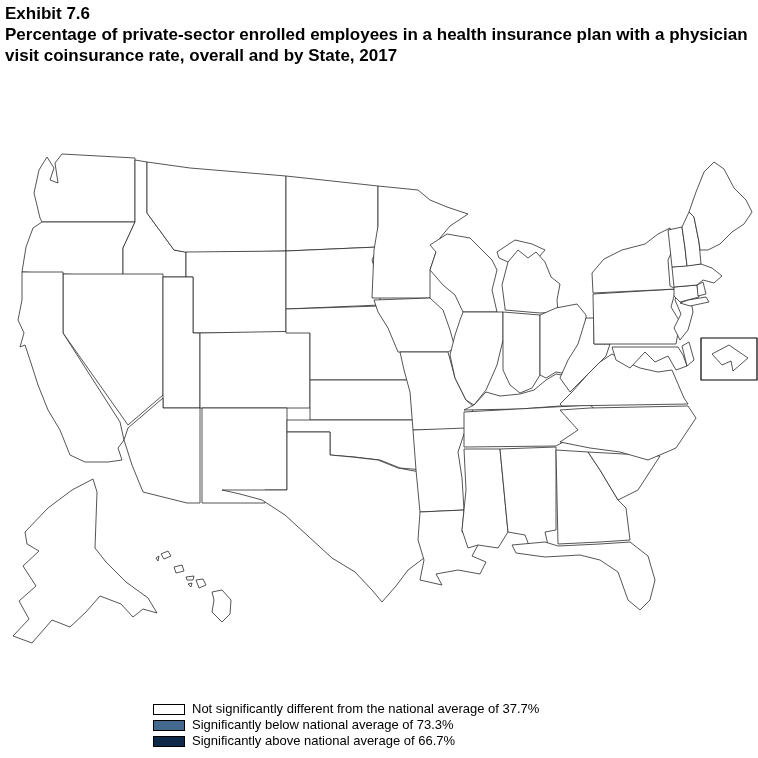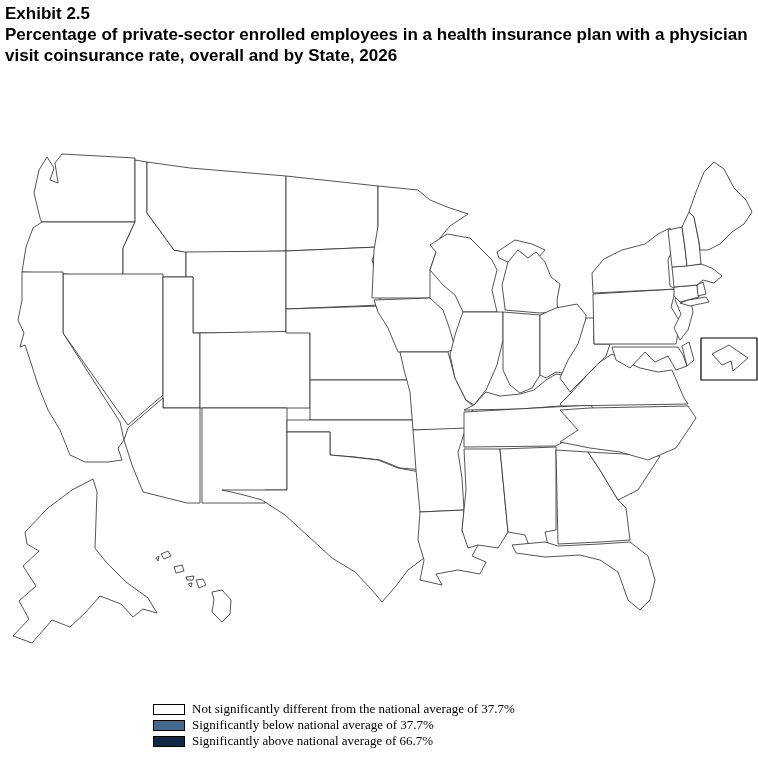--- a/index.html
+++ b/index.html
@@ -3,29 +3,29 @@
 <meta charset="utf-8">
 <style>
   html,body{margin:0;padding:0;background:#ffffff;}
   body{width:758px;height:758px;position:relative;font-family:"Liberation Sans","DejaVu Sans",sans-serif;color:#000;overflow:hidden;}
   .title-block{position:absolute;left:5px;top:3px;width:750px;font-weight:bold;font-size:17px;line-height:21px;letter-spacing:0;}
   #map{position:absolute;left:0;top:130px;width:758px;height:565px;}
   #map path, #map rect{stroke:#2a2a2a;stroke-width:0.8;stroke-linejoin:round;}
   #map path{fill:#ffffff;}
   #map .inset-box{fill:#ffffff;stroke:#000;stroke-width:1.2;}
   .legend{position:absolute;left:153px;top:701px;font-size:13px;line-height:16px;}
-  .legend-row{display:flex;align-items:center;height:16px;white-space:nowrap;font-family:Liberation Serif, serif;}
+  .legend-row{display:flex;align-items:center;height:16px;white-space:nowrap;}
   .swatch{display:inline-block;width:30px;height:9px;border:1px solid #000;margin-right:7px;flex:0 0 auto;background:#fff;}
 </style>
 </head>
 <body>
 
 <div class="title-block">
-  <div>Exhibit 2.5</div>
-  <div>Percentage of private-sector enrolled employees in a health insurance plan with a physician visit coinsurance rate, overall and by State, 2026</div>
+  <div>Exhibit 7.6</div>
+  <div>Percentage of private-sector enrolled employees in a health insurance plan with a physician visit coinsurance rate, overall and by State, 2017</div>
 </div>
 
 <svg id="map" viewBox="0 130 758 565" xmlns="http://www.w3.org/2000/svg">
 
   <path d="M 40,218 L 34,193 L 39,170 L 47,157 L 54,168 L 50,180 L 58,183 L 55,163 L 62,154 L 135,158 L 135,222 L 42,222 Z" fill="#0e2a48"></path>
   <path d="M 42,222 L 135,222 L 123,248 L 123,277 L 22,272 L 26,247 L 33,228 Z" fill="#ffffff"></path>
   <path d="M 135,160 L 147,162 L 147,213 L 174,250 L 186,252 L 186,277 L 123,277 L 123,248 L 135,222 Z" fill="#ffffff"></path>
   <path d="M 147,162 L 190,168 L 286,176 L 286,251 L 190,253 L 174,250 L 147,213 Z" fill="#0e2a48"></path>
   <path d="M 186,252 L 286,251 L 286,333 L 193,333 L 193,277 L 186,277 Z" fill="#0e2a48"></path>
   <path d="M 63,274 L 163,274 L 163,395 L 128,425 L 63,333 Z" fill="#ffffff"></path>
@@ -97,19 +97,19 @@
   <path d="M 712,354 L 729,345 L 748,358 L 733,371 L 731,361 L 722,365 Z" fill="#44698f"></path>
 </svg>
 
 <div class="legend">
   <div class="legend-row">
     <span class="swatch" style="background-color: rgb(255, 255, 255);"></span>
     <span>Not significantly different from the national average of 37.7%</span>
   </div>
   <div class="legend-row">
     <span class="swatch" style="background-color: rgb(68, 105, 143);"></span>
-    <span>Significantly below national average of 37.7%</span>
+    <span>Significantly below national average of 73.3%</span>
   </div>
   <div class="legend-row">
     <span class="swatch" style="background-color: rgb(14, 42, 72);"></span>
     <span>Significantly above national average of 66.7%</span>
   </div>
 </div>
 
 </body></html>

